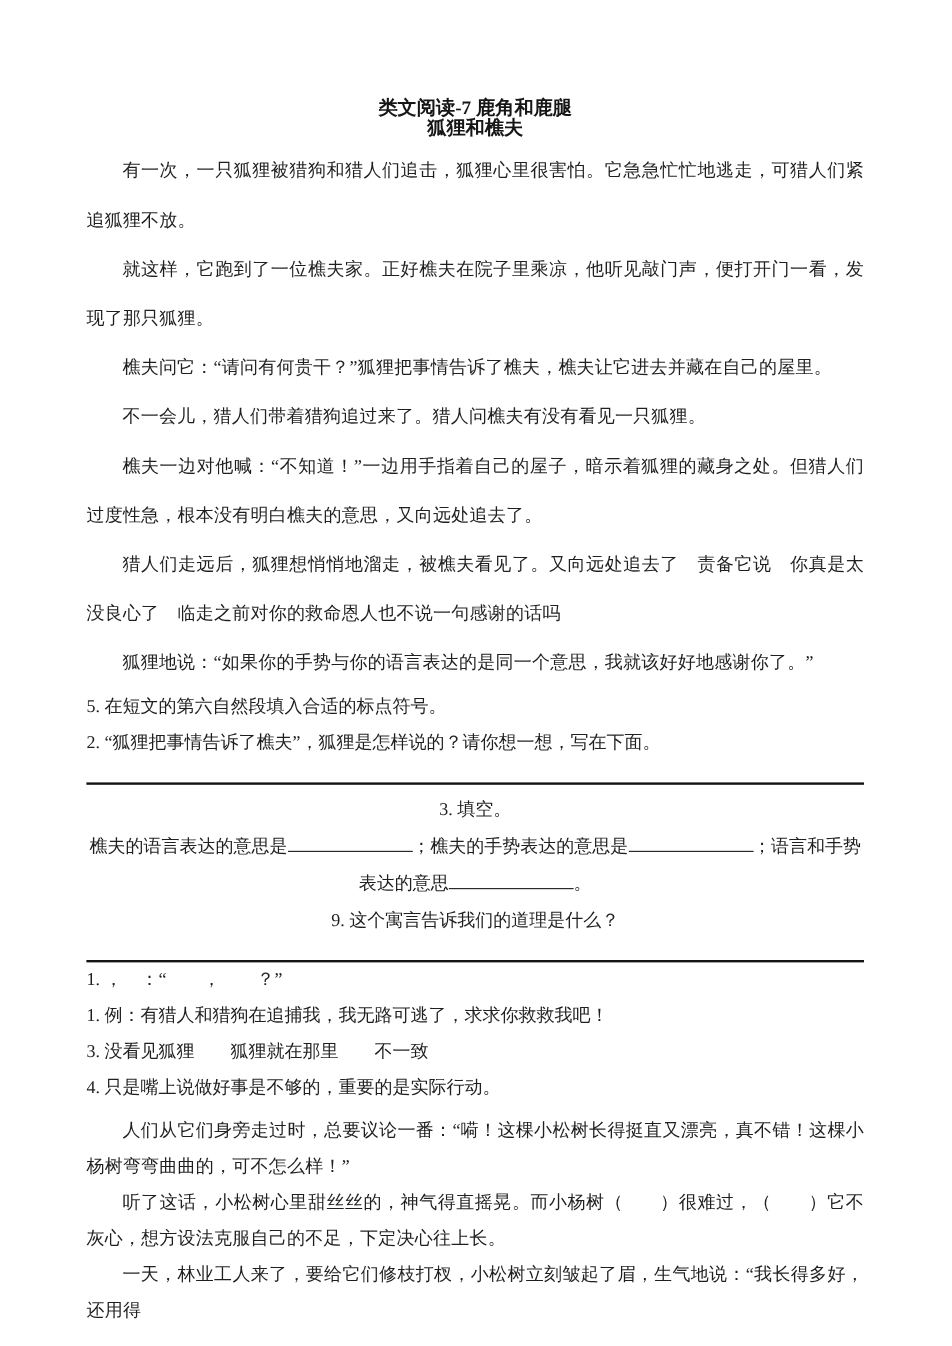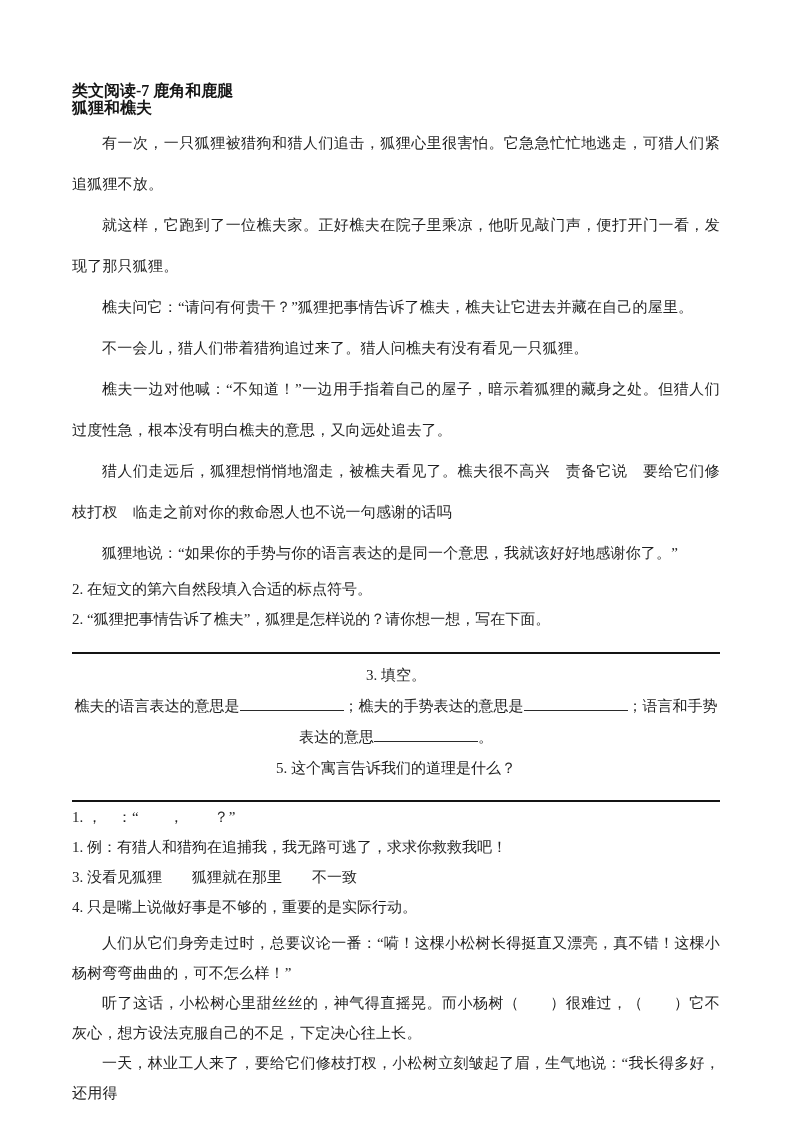--- a/index.html
+++ b/index.html
@@ -16,21 +16,21 @@
   }
   .page {
     box-sizing: border-box;
     width: 793px;
     height: 1122px;
     padding: 82px 73px 0 72px;
     background: #ffffff;
   }
   .doc-title, .story-title {
     margin: 0;
-    text-align: left;
+    text-align: center;
     font-weight: bold;
     font-size: 16px;
     line-height: 17px;
     color: #161616;
   }
   .story-title { }
   .story2-title { margin-top: 37px; }
   .story-block { margin-top: 7px; }
   .story-block-2 { margin-top: 6px; }
   p.story {
@@ -78,37 +78,37 @@
   <p class="doc-title">类文阅读-7 鹿角和鹿腿</p>
 
   <p class="doc-title story-title">狐狸和樵夫</p>
 
   <div class="story-block">
     <p class="story">有一次，一只狐狸被猎狗和猎人们追击，狐狸心里很害怕。它急急忙忙地逃走，可猎人们紧追狐狸不放。</p>
     <p class="story">就这样，它跑到了一位樵夫家。正好樵夫在院子里乘凉，他听见敲门声，便打开门一看，发现了那只狐狸。</p>
     <p class="story">樵夫问它：“请问有何贵干？”狐狸把事情告诉了樵夫，樵夫让它进去并藏在自己的屋里。</p>
     <p class="story">不一会儿，猎人们带着猎狗追过来了。猎人问樵夫有没有看见一只狐狸。</p>
     <p class="story">樵夫一边对他喊：“不知道！”一边用手指着自己的屋子，暗示着狐狸的藏身之处。但猎人们过度性急，根本没有明白樵夫的意思，又向远处追去了。</p>
-    <p class="story">猎人们走远后，狐狸想悄悄地溜走，被樵夫看见了。樵夫很不高兴　责备它说　要给它们修枝打杈　临走之前对你的救命恩人也不说一句感谢的话吗</p>
+    <p class="story">猎人们走远后，狐狸想悄悄地溜走，被樵夫看见了。又向远处追去了　责备它说　你真是太没良心了　临走之前对你的救命恩人也不说一句感谢的话吗</p>
     <p class="story">狐狸地说：“如果你的手势与你的语言表达的是同一个意思，我就该好好地感谢你了。”</p>
   </div>
 
   <div class="q-block">
-    <p>2. 在短文的第六自然段填入合适的标点符号。</p>
+    <p>5. 在短文的第六自然段填入合适的标点符号。</p>
     <p>2. “狐狸把事情告诉了樵夫”，狐狸是怎样说的？请你想一想，写在下面。</p>
   </div>
 
   <div class="answer-gap"></div>
 
   <hr class="rule">
 
   <div class="q3-block">
     <p>3. 填空。</p>
     <p><span>樵夫的语言表达的意思是</span><span class="blank"></span><span>；樵夫的手势表达的意思是</span><span class="blank"></span><span>；语言和手势表达的意思</span><span class="blank"></span><span>。</span></p>
-    <p>5. 这个寓言告诉我们的道理是什么？</p>
+    <p>9. 这个寓言告诉我们的道理是什么？</p>
   </div>
 
   <hr class="rule rule-2">
 
   <div class="a-block">
     <p>1. ，　：“　　，　　？”</p>
     <p>1. 例：有猎人和猎狗在追捕我，我无路可逃了，求求你救救我吧！</p>
     <p>3. 没看见狐狸　　狐狸就在那里　　不一致</p>
     <p>4. 只是嘴上说做好事是不够的，重要的是实际行动。</p>
   </div>

